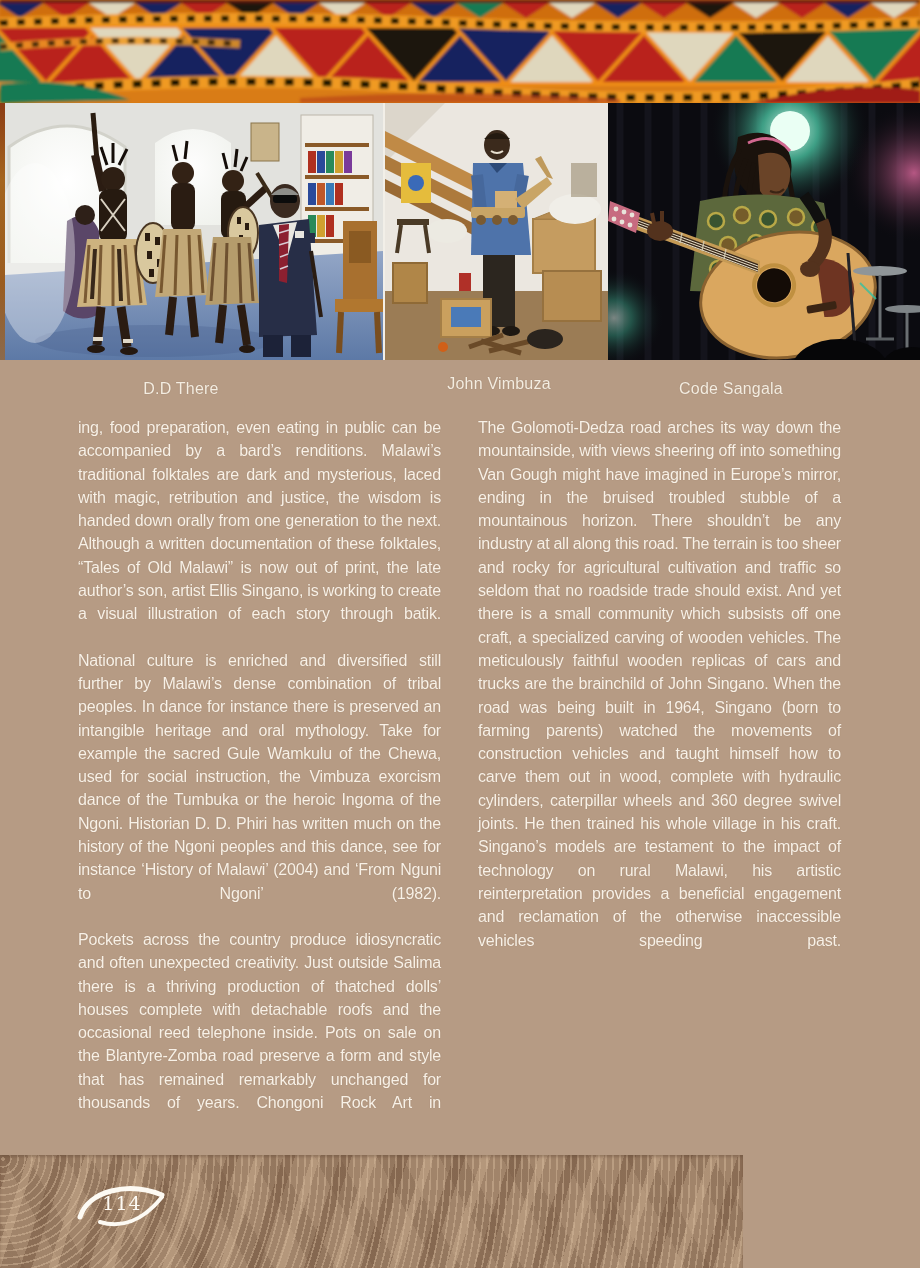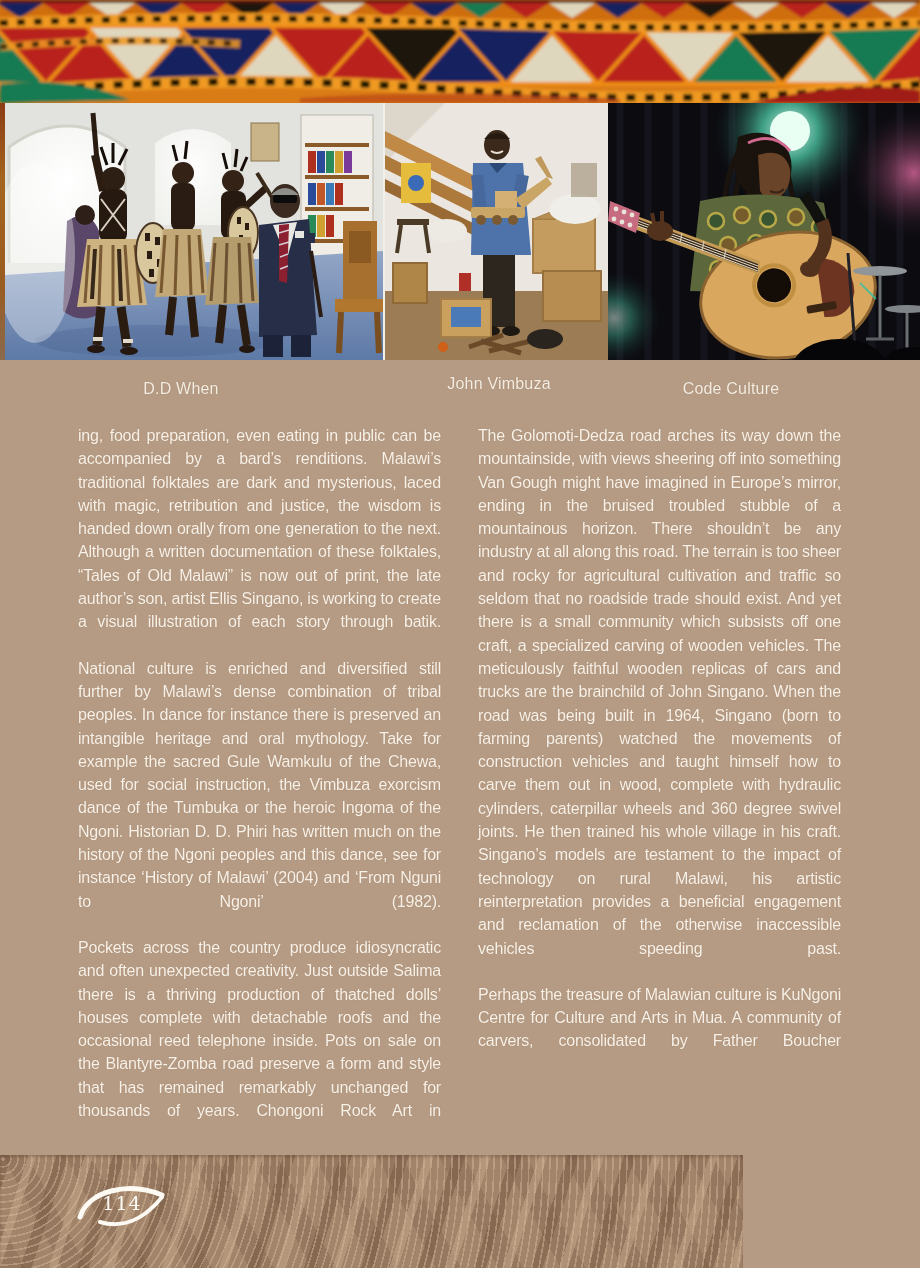--- a/index.html
+++ b/index.html
@@ -32,21 +32,21 @@
   #caption-3{left:731px;top:20px;}
   .col{
     position:absolute;top:48px;width:363px;
     color:#f8f1e7;font-size:16px;line-height:23.3px;
     letter-spacing:-0.2px;word-spacing:-0.5px;
     text-align:justify;text-align-last:justify;
     text-shadow:0 0 1px rgba(99,70,48,.3);
   }
   #col-left{left:78px;}
   #col-right{left:478px;}
-  .col p{margin:16px 0 23px 0;text-align:justify;text-align-last:justify;}
+  .col p{margin:8px 0 23px 0;text-align:justify;text-align-last:justify;}
   
   #footer{
     position:absolute;top:1155px;left:0;width:743px;height:113px;
     background-color:#a1846a;
     background-image:
       repeating-radial-gradient(circle at 3px 4px, rgba(216,188,158,.45) 0 1.6px, rgba(0,0,0,0) 1.6px 7px),
       repeating-linear-gradient(108deg,
         rgba(121,91,68,.55) 0 11px, rgba(121,91,68,0) 11px 27px,
         rgba(199,170,140,.5) 27px 35px, rgba(199,170,140,0) 35px 54px),
       repeating-linear-gradient(62deg,
@@ -480,33 +480,32 @@
           <line x1="240" y1="150" x2="248" y2="257" stroke="#222228" stroke-width="3"></line>
           <line x1="252" y1="180" x2="268" y2="196" stroke="#35c0a0" stroke-width="2" opacity=".8"></line>
         </g>
         <ellipse cx="232" cy="266" rx="48" ry="30" fill="#060608"></ellipse>
         <ellipse cx="304" cy="264" rx="30" ry="20" fill="#060608"></ellipse>
       </svg>
     </figure>
   </div>
 
   <div id="article">
-    <div class="caption" id="caption-1">D.D When</div>
+    <div class="caption" id="caption-1">D.D There</div>
     <div class="caption" id="caption-2">John Vimbuza</div>
-    <div class="caption" id="caption-3">Code Culture</div>
+    <div class="caption" id="caption-3">Code Sangala</div>
 
     <div class="col" id="col-left">
       <p>ing, food preparation, even eating in public can be accompanied by a bard’s renditions.  Malawi’s traditional folktales are dark and mysterious, laced with magic, retribution and justice, the wisdom is handed down orally from one generation to the next.  Although a written documentation of these folktales, “Tales of Old Malawi” is now out of print, the late author’s son, artist Ellis Singano, is working to create a visual illustration of each story through batik.</p>
       <p>National culture is enriched and diversified still further by Malawi’s dense combination of tribal peoples. In dance for instance there is preserved an intangible heritage and oral mythology. Take for example the sacred Gule Wamkulu of the Chewa, used for social instruction, the Vimbuza exorcism dance of the Tumbuka or the heroic Ingoma of the Ngoni.  Historian D. D. Phiri has written much on the history of the Ngoni peoples and this dance, see for instance ‘History of Malawi’ (2004) and ‘From Nguni to Ngoni’ (1982).</p>
       <p>Pockets across the country produce idiosyncratic and often unexpected creativity.  Just outside Salima there is a thriving production of thatched dolls’ houses complete with detachable roofs and the occasional reed telephone inside.  Pots on sale on the Blantyre-Zomba road preserve a form and style that has remained remarkably unchanged for thousands of years. Chongoni Rock Art in</p>
     </div>
 
     <div class="col" id="col-right">
       <p>The Golomoti-Dedza road arches its way down the mountainside, with views sheering off into something Van Gough might have imagined in Europe’s mirror, ending in the bruised troubled stubble of a mountainous horizon.  There shouldn’t be any industry at all along this road.  The terrain is too sheer and rocky for agricultural cultivation and traffic so seldom that no roadside trade should exist.  And yet there is a small community which subsists off one craft, a specialized carving of wooden vehicles.  The meticulously faithful wooden replicas of cars and trucks are the brainchild of John Singano.  When the road was being built in 1964, Singano (born to farming parents) watched the movements of construction vehicles and taught himself how to carve them out in wood, complete with hydraulic cylinders, caterpillar wheels and 360 degree swivel joints.  He then trained his whole village in his craft.   Singano’s models are testament to the impact of technology on rural Malawi, his artistic reinterpretation provides a beneficial engagement and reclamation of the otherwise inaccessible vehicles speeding past.</p>
-      <p>Perhaps the treasure of Malawian culture is KuNgoni Centre for Culture and Arts in Mua.  A community of carvers, consolidated by Father Boucher</p>
     </div>
   </div>
 
   <div id="footer">
     <div id="page-number-wrap">
       <svg width="92" height="48" viewBox="0 0 92 48">
         <path d="M4,36 C12,10 52,0 86,14" fill="none" stroke="#fdfaf3" stroke-width="5" stroke-linecap="round"></path>
         <path d="M24,41 C44,47 66,41 86,16" fill="none" stroke="#fdfaf3" stroke-width="4" stroke-linecap="round"></path>
       </svg>
       <span id="page-number">114</span>

